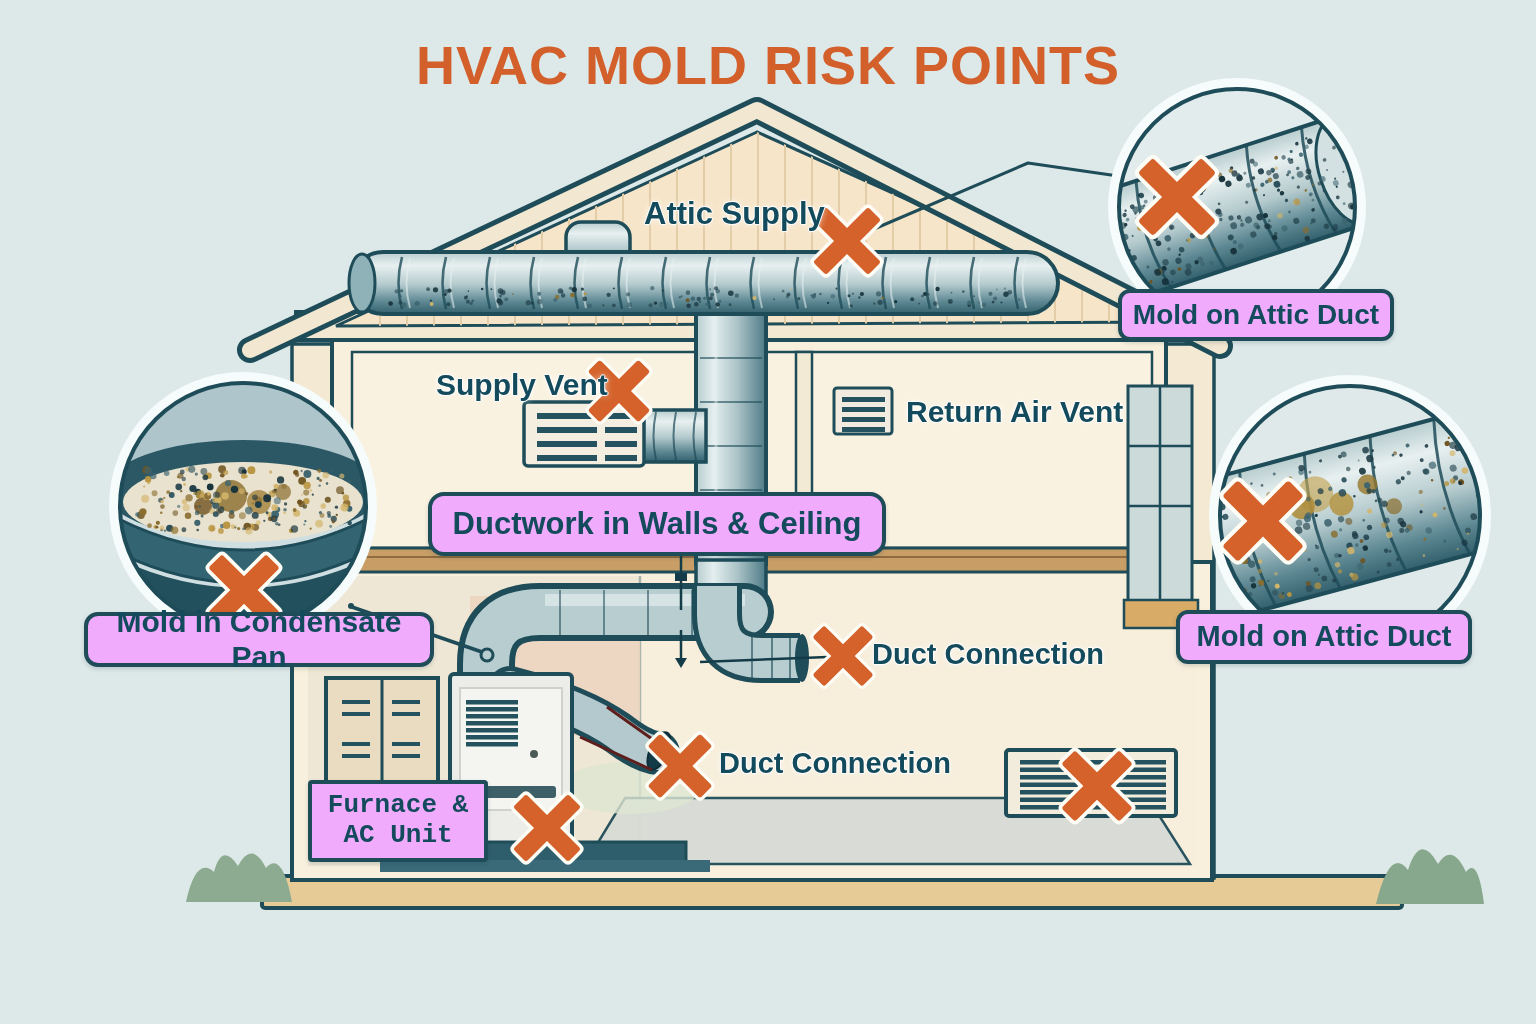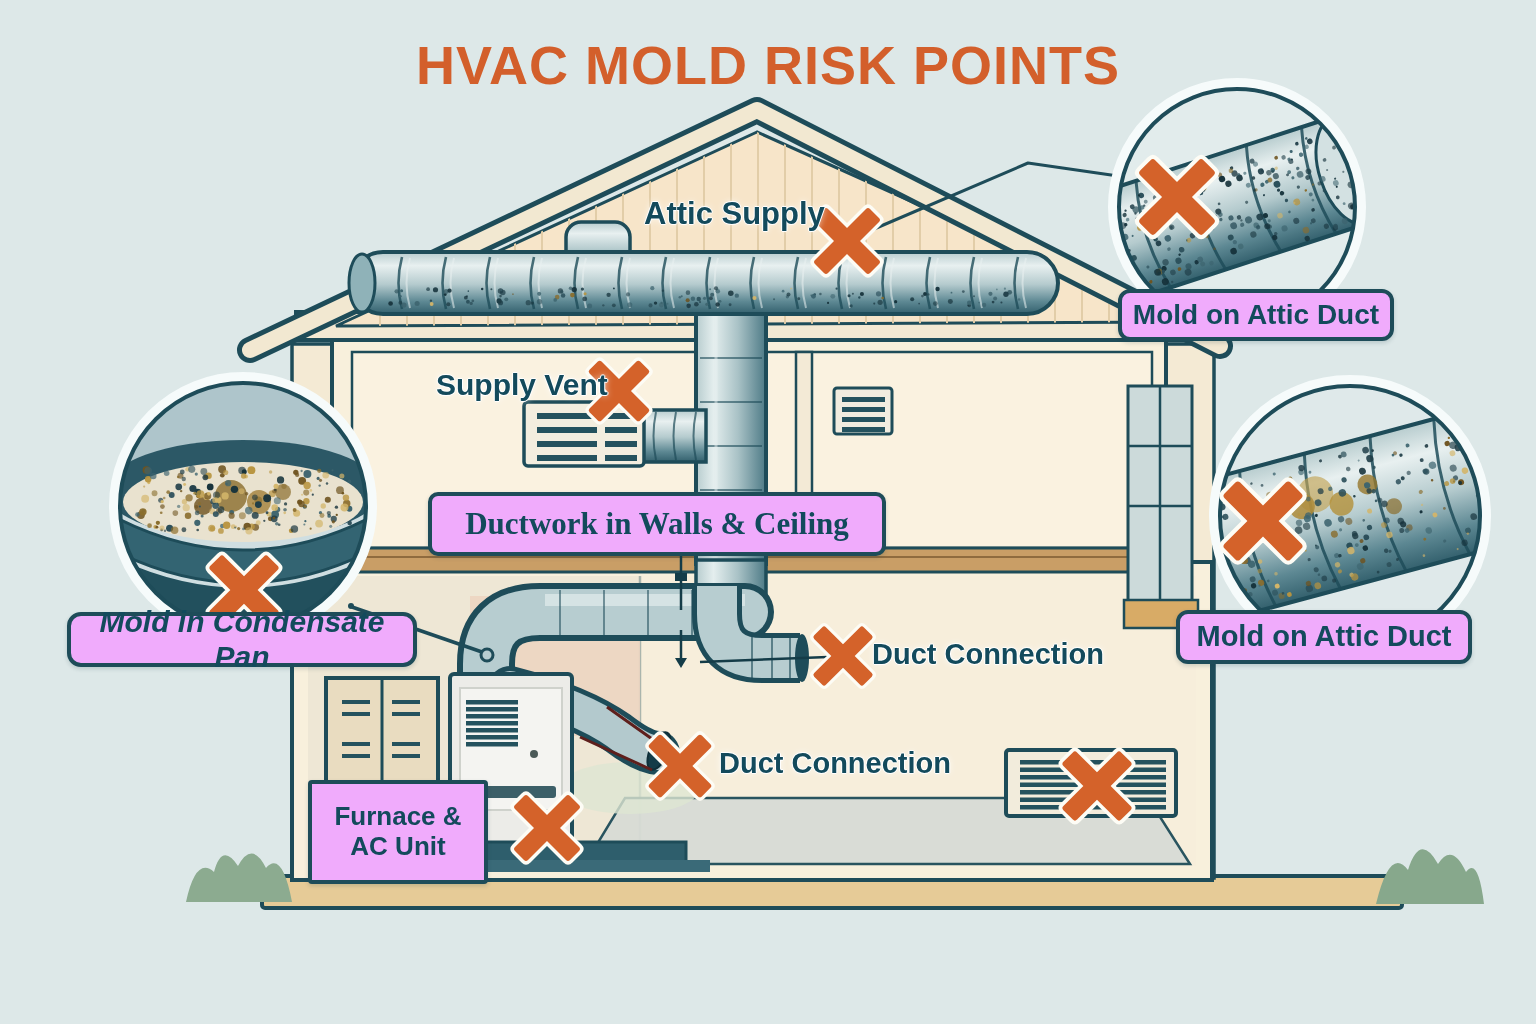--- a/index.html
+++ b/index.html
@@ -1136,23 +1136,24 @@
     <use href="#xmark" transform="translate(680,766) scale(0.95)"></use>
     <use href="#xmark" transform="translate(547,828)"></use>
     <use href="#xmark" transform="translate(1097,786) scale(1.05)"></use>
   </g>
 </svg>
 
 <div class="page-title">HVAC MOLD RISK POINTS</div>
 
 <div class="plain-label" style="left:644px;top:197px;font-size:31px;">Attic Supply</div>
 <div class="plain-label" style="left:436px;top:368px;font-size:30px;">Supply Vent</div>
+<div class="plain-label" style="left:906px;top:395px;font-size:30px;">Return Air Vent</div>
 <div class="plain-label" style="left:872px;top:639px;font-size:29px;">Duct Connection</div>
 <div class="plain-label" style="left:719px;top:748px;font-size:29px;">Duct Connection</div>
 
-<div class="box-label" style="left:428px;top:492px;width:450px;height:56px;font-size:31px;border-radius:10px;font-family:Liberation Serif, serif;">Ductwork in Walls &amp; Ceiling</div>
-<div class="box-label" style="left:308px;top:780px;width:164px;height:74px;font-size:26px;border-radius:4px;padding:11px 4px;">Furnace &amp; AC Unit</div>
+<div class="box-label" style="left:428px;top:492px;width:450px;height:56px;font-size:31px;border-radius:16px;">Ductwork in Walls &amp; Ceiling</div>
+<div class="box-label" style="left:308px;top:780px;width:164px;height:74px;font-size:26px;border-radius:4px;padding:0 4px;font-family:Liberation Mono, monospace;">Furnace &amp; AC Unit</div>
 
 <div class="box-label" style="left:1118px;top:289px;width:268px;height:44px;font-size:28px;">Mold on Attic Duct</div>
 <div class="box-label" style="left:1176px;top:610px;width:288px;height:46px;font-size:29px;">Mold on Attic Duct</div>
-<div class="box-label" style="left:67px;top:612px;width:342px;height:47px;font-size:30px;border-radius:14px;font-style:italic;">Mold in Condensate Pan</div>
+<div class="box-label" style="left:84px;top:612px;width:342px;height:47px;font-size:30px;border-radius:14px;">Mold in Condensate Pan</div>
 
 </div>
 
 </body></html>

